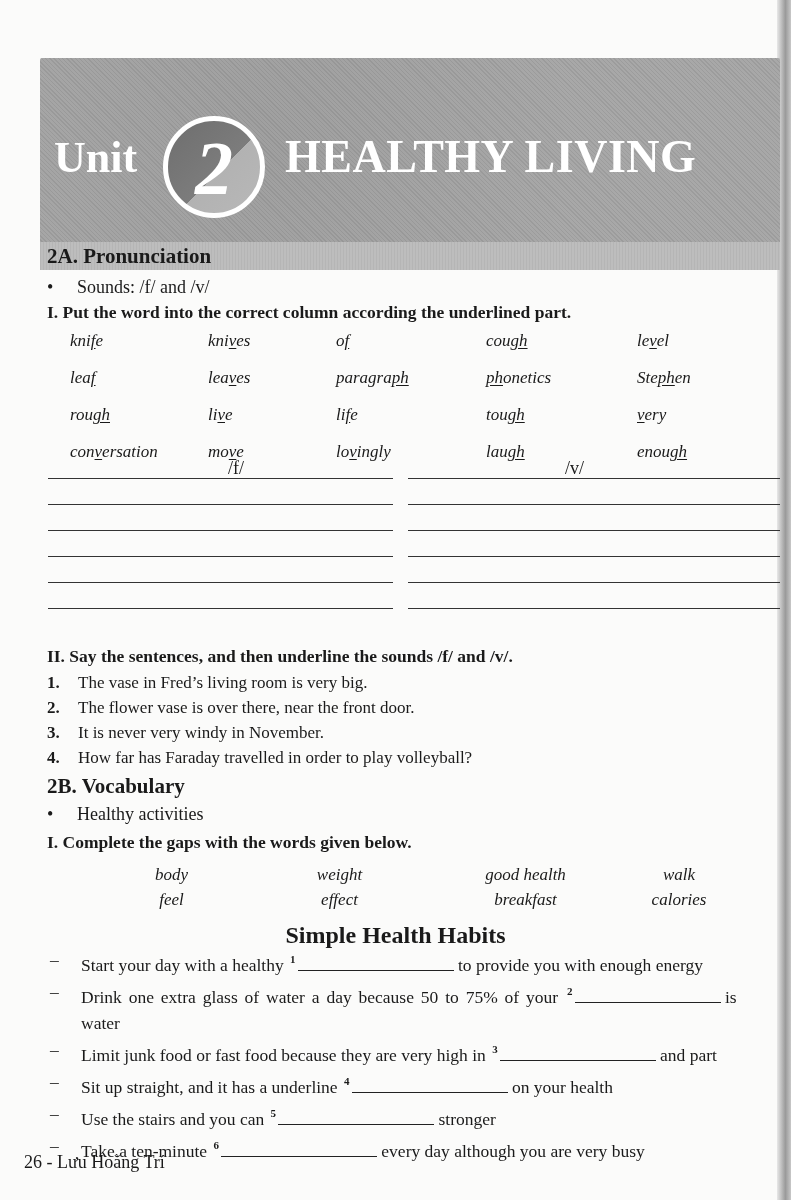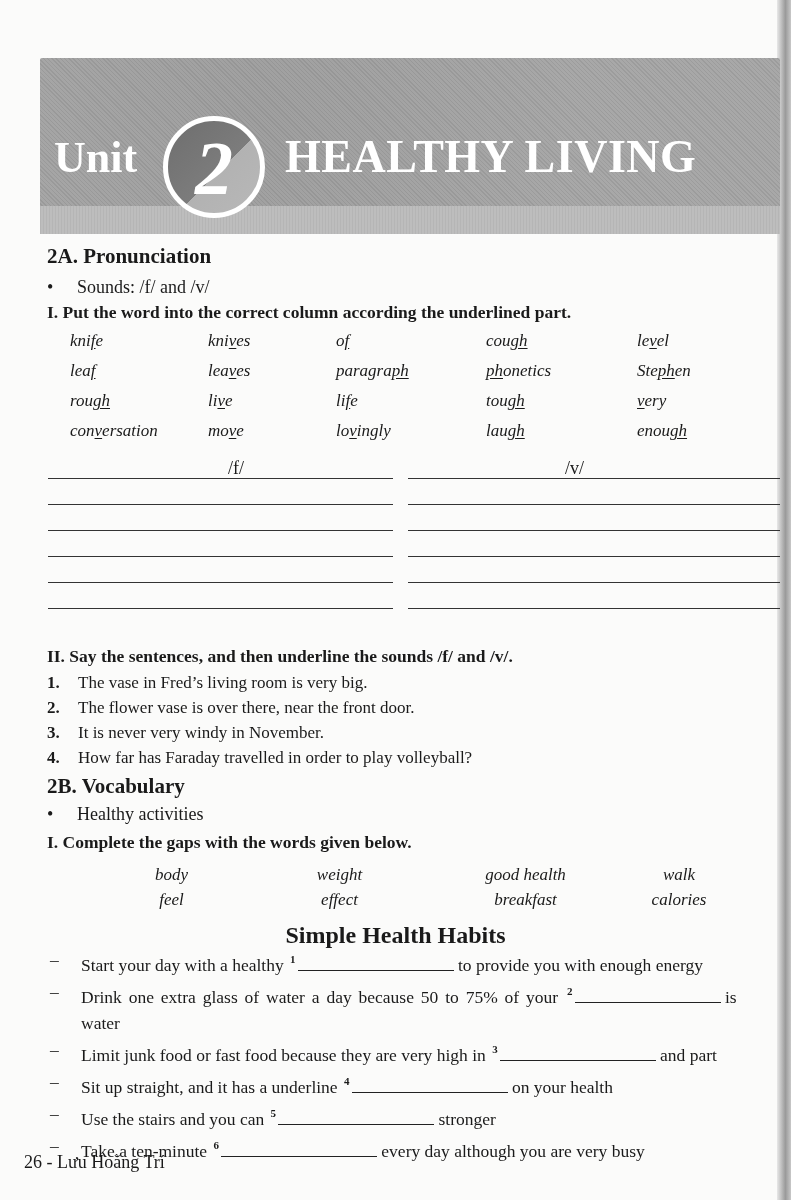--- a/index.html
+++ b/index.html
@@ -7,21 +7,21 @@
     width: 791px; height: 1200px; overflow: hidden; position: relative;
     background: #fbfbfa;
     font-family: "Liberation Serif", "DejaVu Serif", serif;
     color: #1a1a1a;
   }
   .right-edge {
     position: absolute; top: 0; right: 0; width: 14px; height: 1200px;
     background: linear-gradient(to right, #e8e8e8, #9a9a9a 60%, #c8c8c8);
   }
   .banner {
-    position: absolute; left: 40px; top: 58px; width: 740px; height: 176px;
+    position: absolute; left: 40px; top: 58px; width: 740px; height: 212px;
     background:
       radial-gradient(circle at 30% 40%, rgba(0,0,0,0.05), transparent 60%),
       repeating-linear-gradient(45deg, #9c9c9c 0 1px, #a8a8a8 1px 3px),
       #a4a4a4;
     border-radius: 2px;
   }
   .banner-strip {
     position: absolute; left: 0; bottom: 0; width: 100%; height: 28px;
     background: repeating-linear-gradient(90deg, #b5b5b5 0 1px, #bdbdbd 1px 3px);
   }
@@ -42,21 +42,21 @@
     position: absolute; left: 245px; top: 72px;
     font-size: 46px; font-weight: bold; color: #fff; letter-spacing: 0.5px;
   }
   .h-section { position: absolute; left: 47px; font-size: 21px; font-weight: bold; }
   .bullet-line { position: absolute; left: 47px; font-size: 18px; font-weight: normal; }
   .bullet-line .dot { display: inline-block; width: 30px; }
   .instr { position: absolute; left: 47px; font-size: 17.5px; font-weight: bold; }
   .word-grid {
     position: absolute; left: 70px; top: 328px;
     display: grid; grid-template-columns: 138px 128px 150px 151px 120px;
-    row-gap: 5px; font-size: 17px; font-style: italic; line-height: 25px;
+    row-gap: 12px; font-size: 17px; font-style: italic; line-height: 25px;
   }
   .word-grid u { text-decoration: underline; text-underline-offset: 2px; }
   .col-head { position: absolute; top: 458px; font-size: 18px; }
   .lines { position: absolute; top: 478px; width: 345px; }
   .lines div { height: 1px; background: #333; margin-bottom: 25px; }
   .sentences { position: absolute; left: 47px; top: 670px; font-size: 17px; line-height: 25px; }
   .sentences .num { display: inline-block; width: 31px; font-weight: bold; }
   .vocab-grid {
     position: absolute; left: 96px; top: 862px;
     display: grid; grid-template-columns: 151px 185px 187px 120px;

